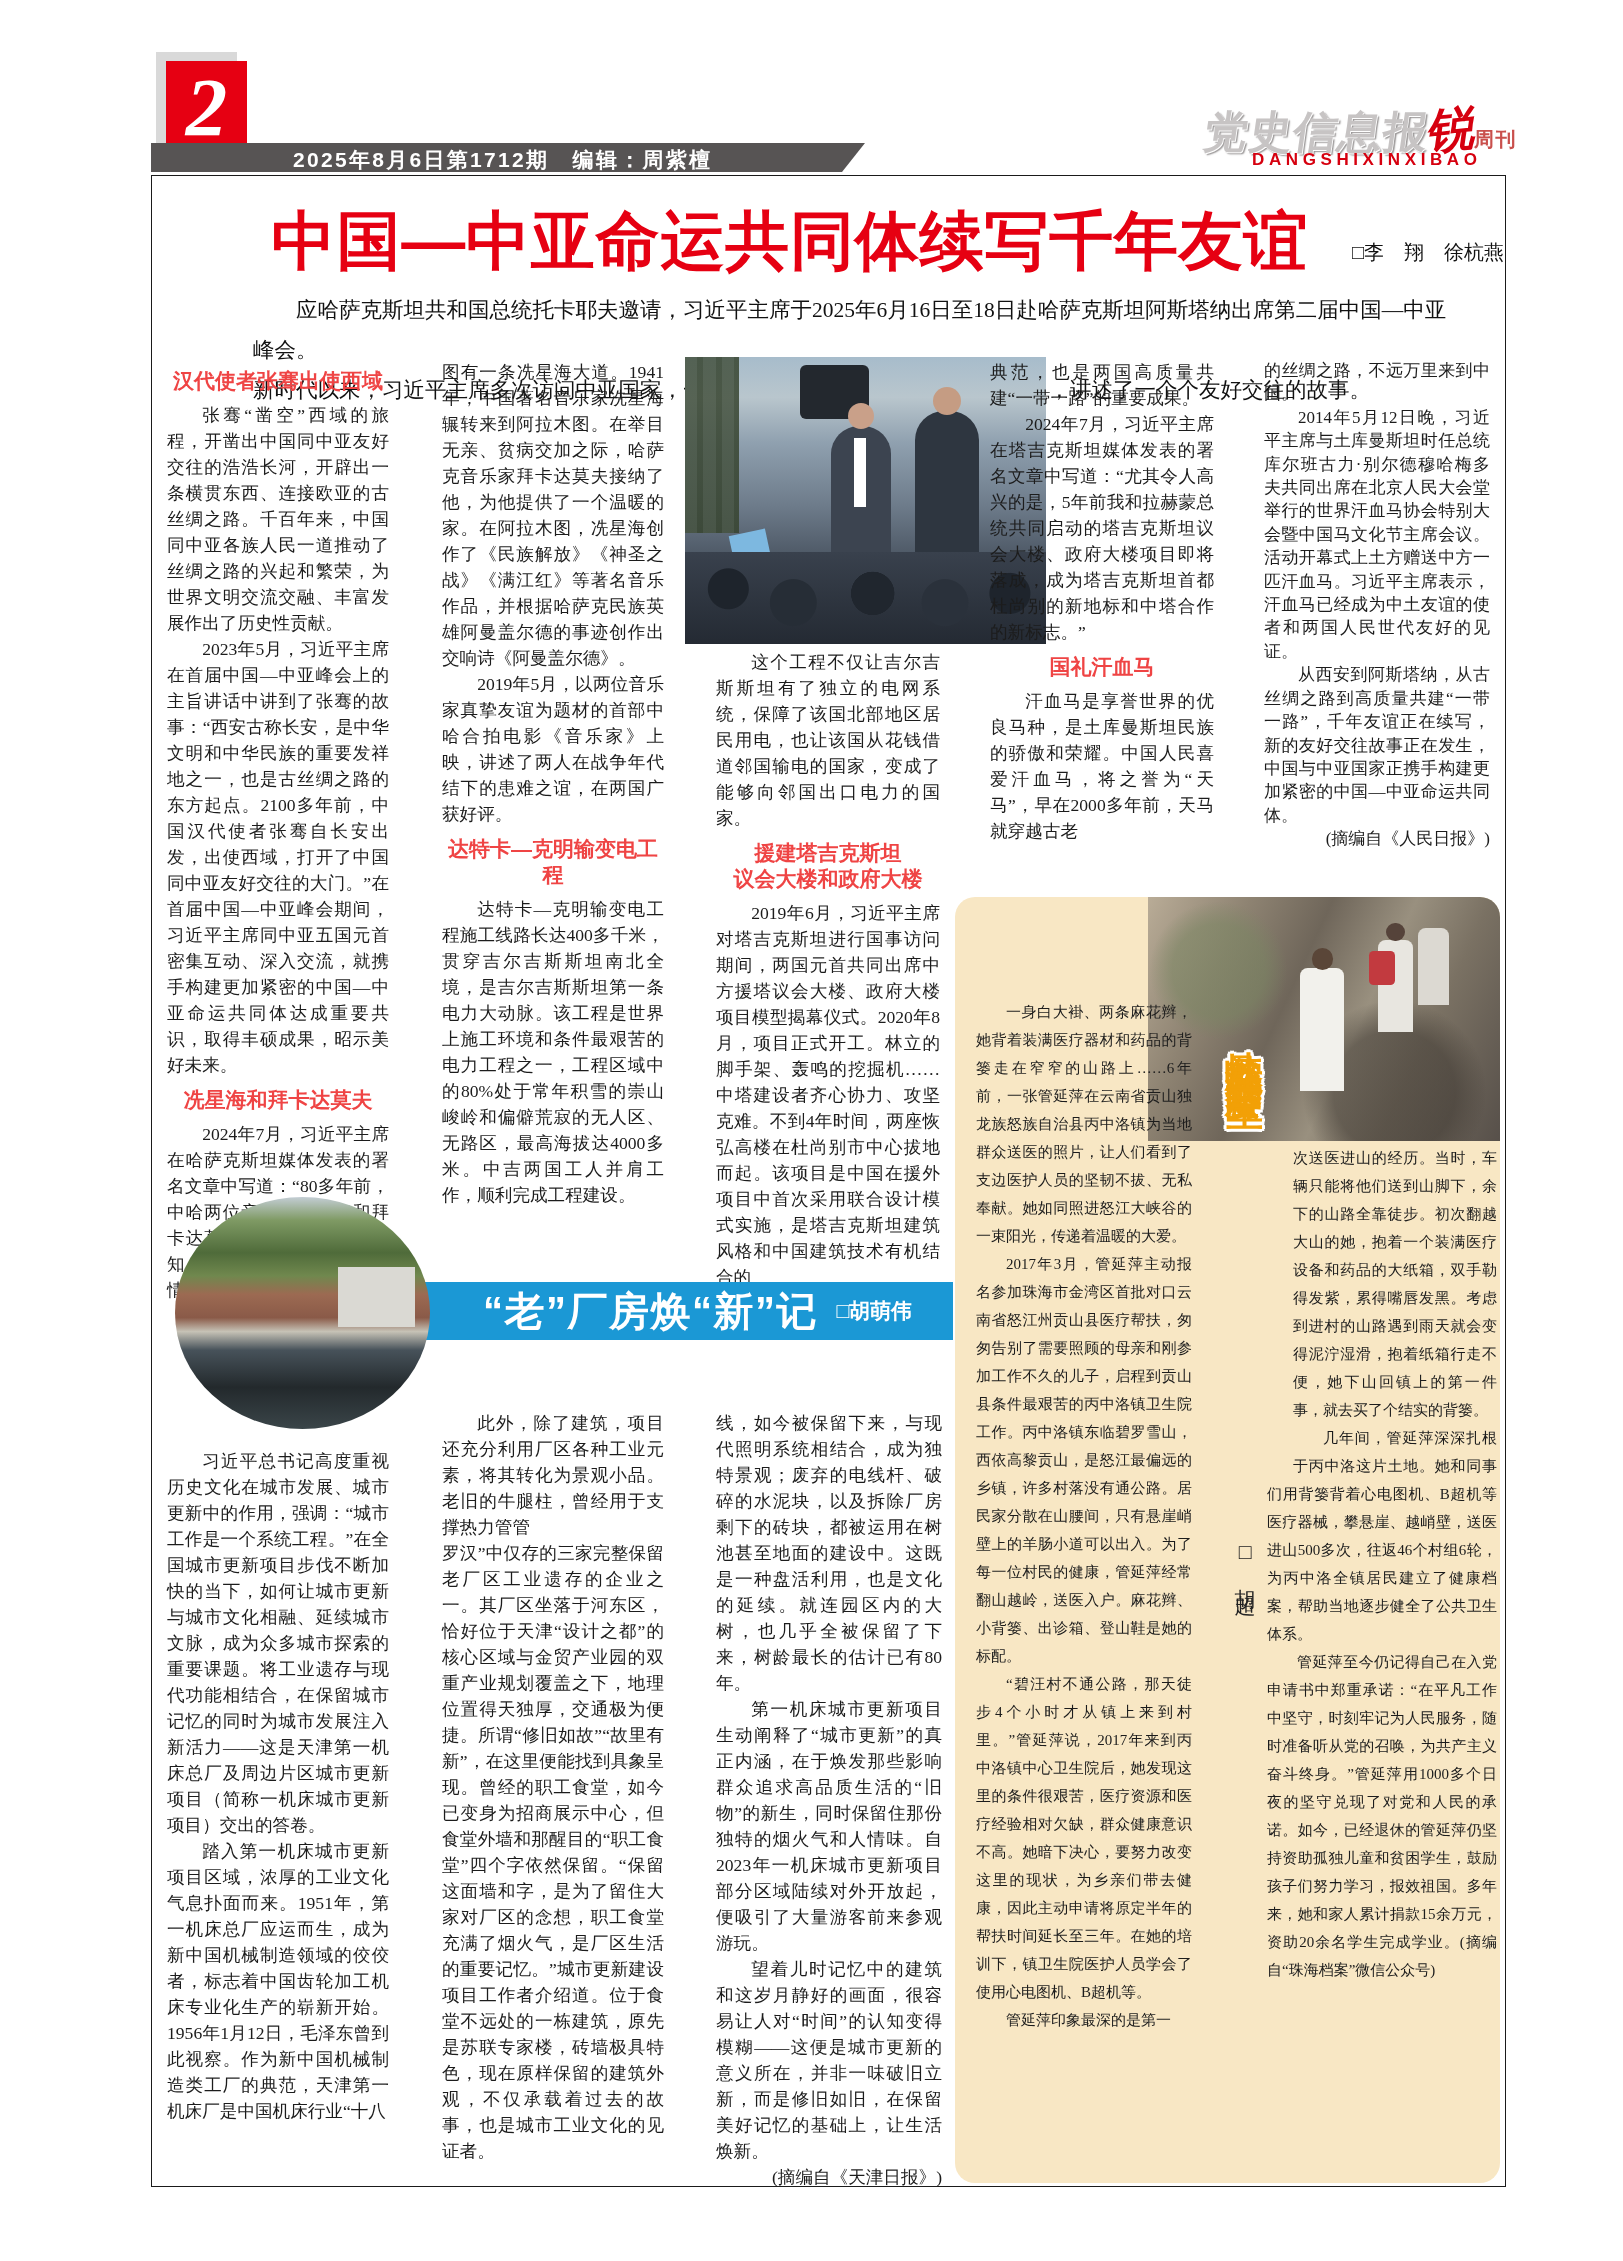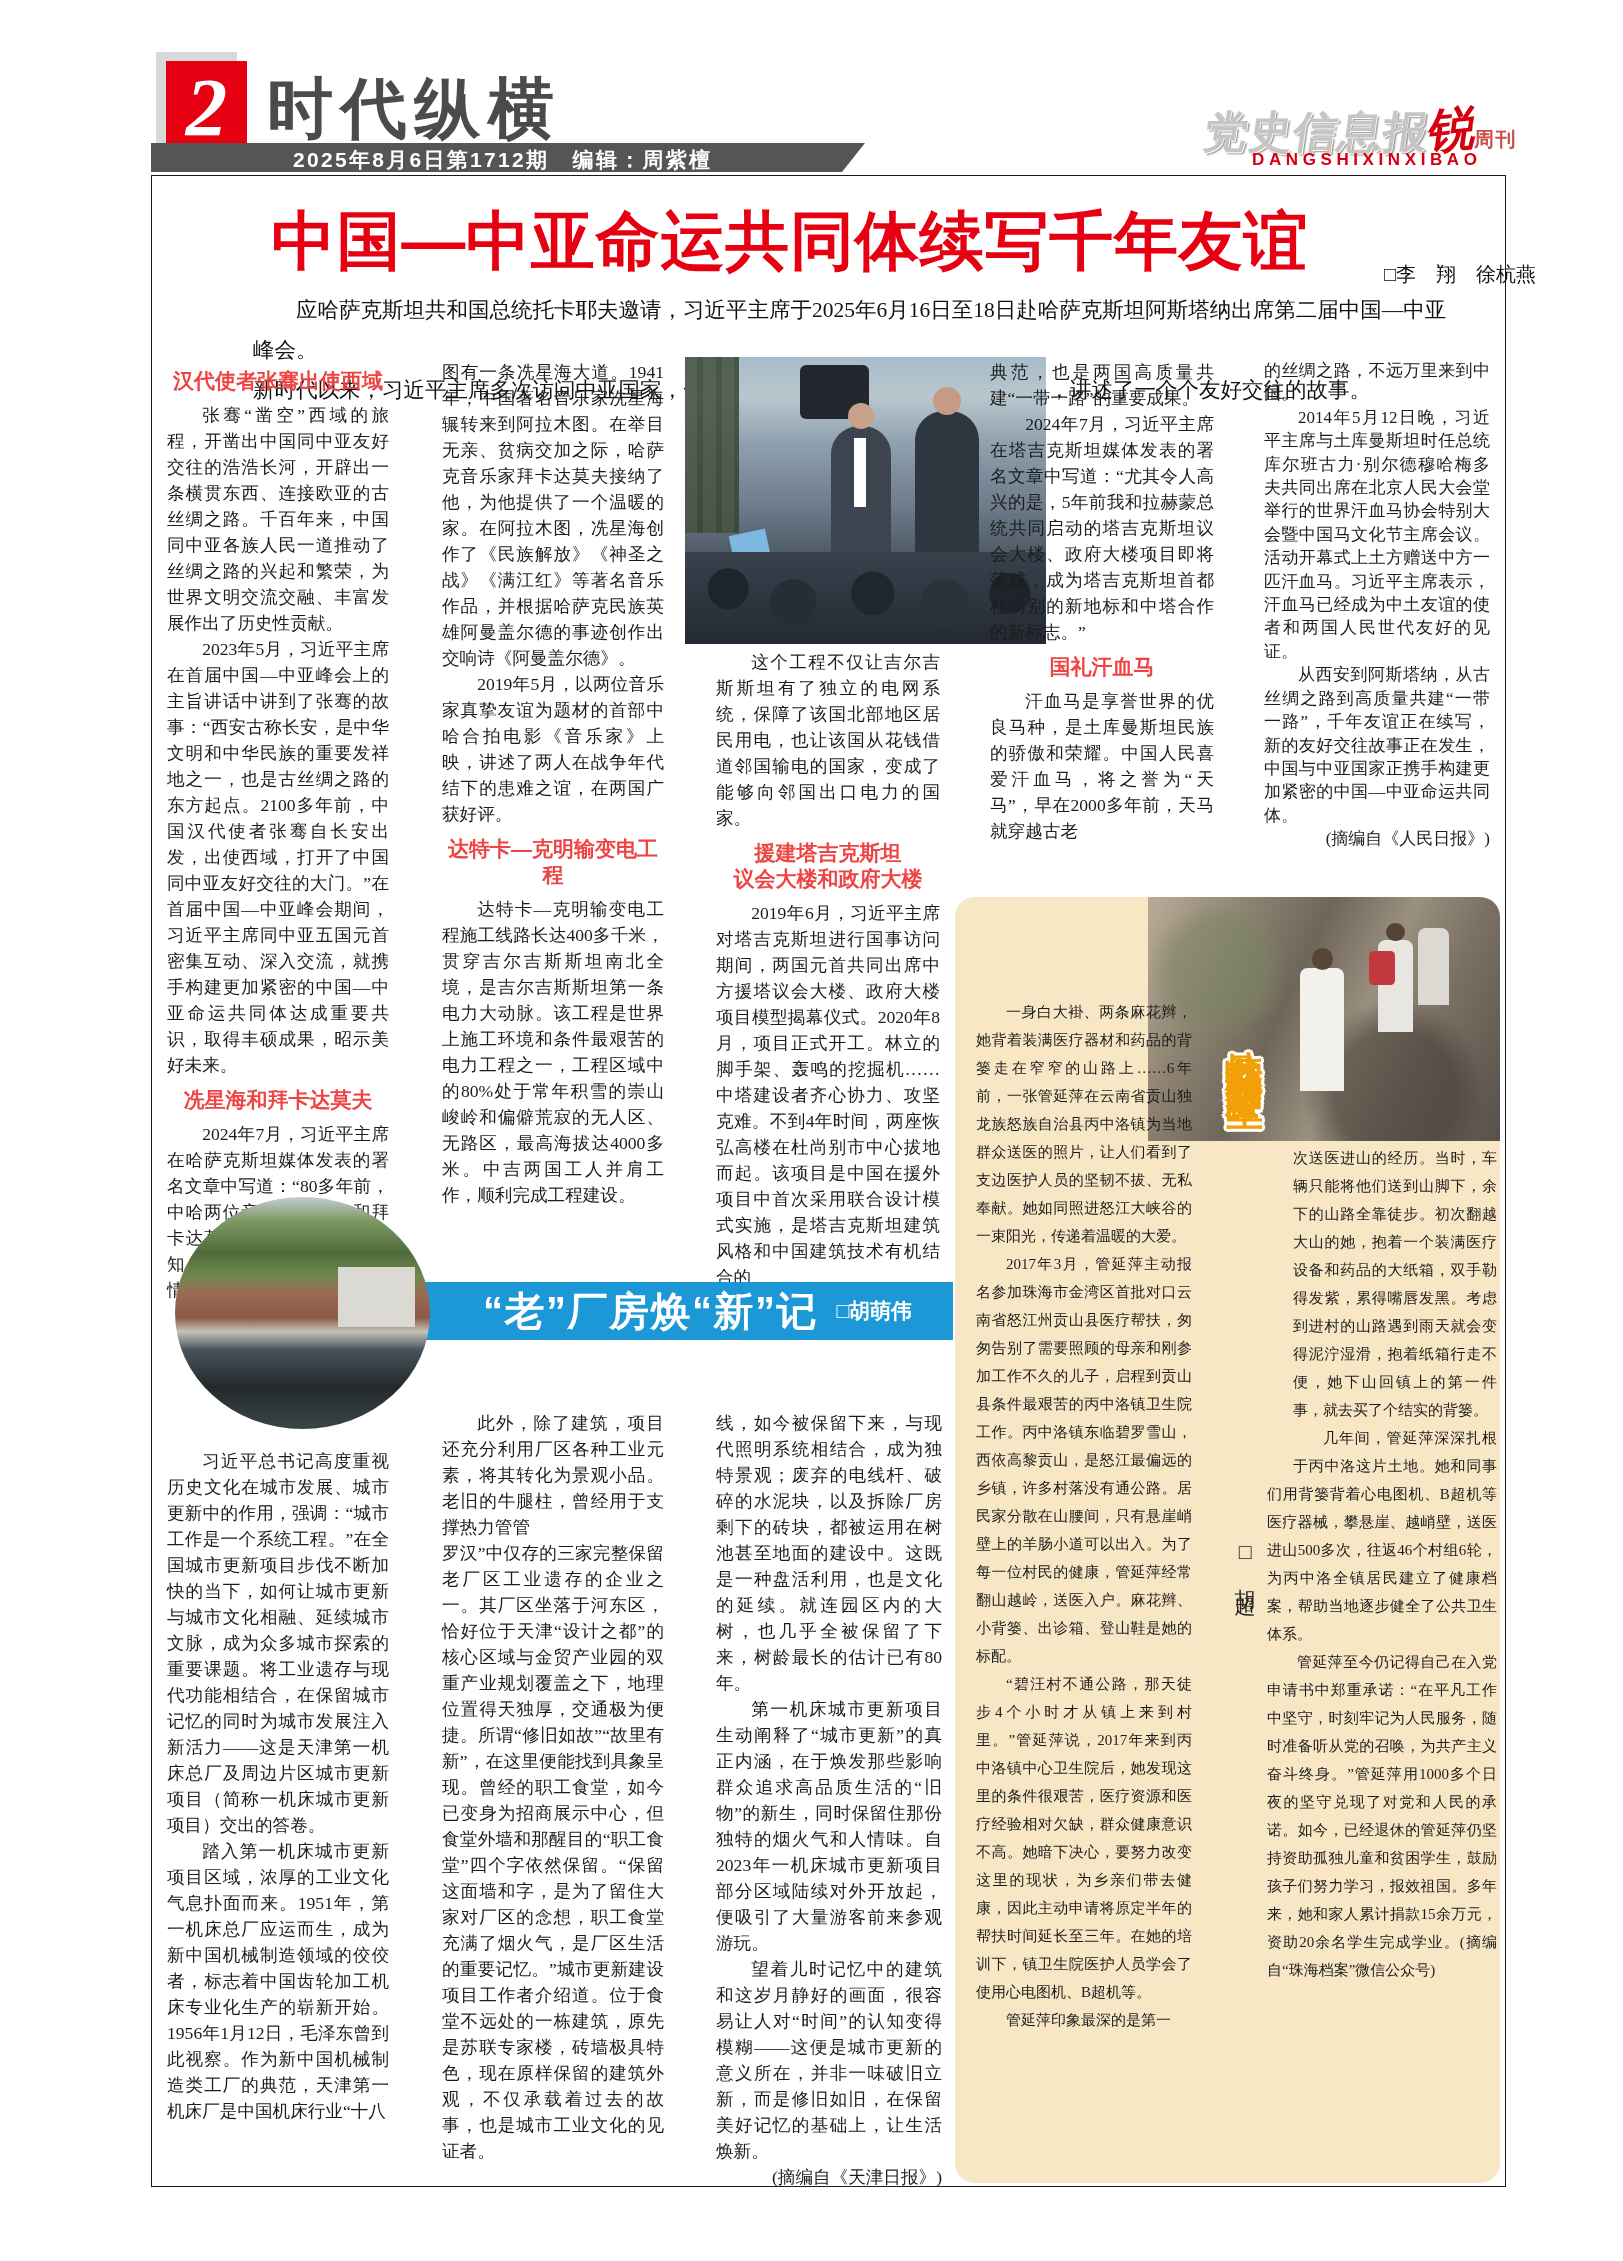--- a/index.html
+++ b/index.html
@@ -27,21 +27,21 @@
   #masthead-zk{position:absolute;left:270px;top:28px;font-size:20px;font-weight:bold;color:#c9504d;
                font-family:"Liberation Sans",sans-serif;letter-spacing:1.5px;}
   #masthead-py{position:absolute;left:48px;top:52px;font-size:17px;font-weight:bold;color:#d6000f;
                font-family:"Liberation Sans","DejaVu Sans",sans-serif;letter-spacing:4.6px;}
   
   #frame{left:151px;top:175px;width:1353px;height:2010px;border:1.5px solid #1a1a1a;}
   
   #headline{left:230px;top:198px;width:1120px;text-align:center;color:#e60012;
             font-size:64px;font-weight:900;letter-spacing:0.8px;
             font-family:"Liberation Sans","DejaVu Sans",sans-serif;}
-  #main-byline{left:1352px;top:261px;font-size:20px;color:#111;margin-left:32px;}
+  #main-byline{left:1352px;top:239px;font-size:20px;color:#111;}
   #intro{left:253px;top:290px;width:1204px;font-size:21.5px;line-height:40px;color:#111;}
   #intro .l1{text-indent:2em;}
   .col{position:absolute;font-size:17.6px;line-height:26px;}
   .para{text-indent:2em;text-align:justify;margin:0;}
   .para.cont{text-indent:0;}
   .para.credit{text-indent:0;text-align:right;}
   .subhead{color:#ef4444;font-weight:bold;text-align:center;font-size:21px;line-height:26px;
            margin:9.2px 0 7.7px;white-space:pre-line;
            font-family:"Liberation Sans","DejaVu Sans",sans-serif;}
   #main-c1{left:167px;top:359px;width:222px;}
@@ -111,21 +111,20 @@
 </style>
 </head>
 <body>
 
 <div id="page">
 
   <div class="abs" id="pagenum-shadow"></div>
   <div class="abs" id="pagenum-box">
     <span>2</span>
   </div>
-  <div class="abs" id="section-name">时代纵横</div>
   <div class="abs" id="date-strip">
     <div>2025年8月6日第1712期　编辑：周紫檀</div>
   </div>
   <div class="abs" id="masthead">
     <div id="masthead-cn">党史信息报</div>
     <div id="masthead-rui">锐</div>
     <div id="masthead-zk">周刊</div>
     <div id="masthead-py">DANGSHIXINXIBAO</div>
   </div>
 

